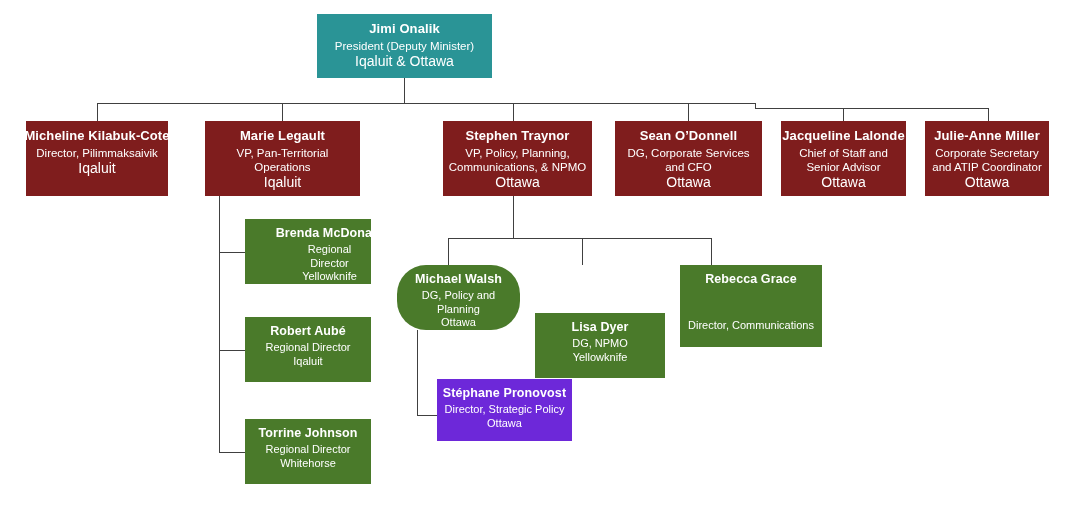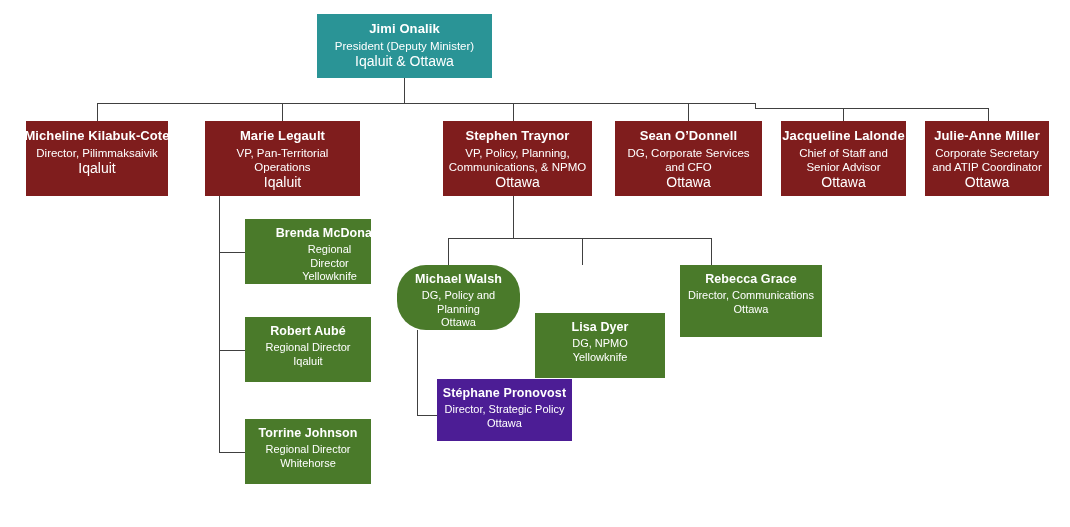--- a/index.html
+++ b/index.html
@@ -43,21 +43,21 @@
     margin-top: 2px;
     padding: 0 4px;
   }
   .node .ttl .ln { display: block; }
   .node .loc {
     font-size: 14px;
   }
   .node.teal  { background: #2a9496; }
   .node.org   { background: #7f1d1d; }
   .node.green { background: #4a7a2a; }
-  .node.gray  { background: #4c1d95; }
+  .node.gray  { background: #6d28d9; }
 
   .node.green .nm { font-size: 12.5px; }
   .node.green .ttl, .node.green .loc { font-size: 11px; }
   .node.gray  .nm { font-size: 12.5px; }
   .node.gray  .ttl, .node.gray  .loc { font-size: 11px; }
 
   .conn {
     position: absolute;
     background: #404040;
   }
@@ -175,21 +175,21 @@
     <div class="ttl">DG, Policy and Planning</div>
     <div class="loc">Ottawa</div>
   </div>
 
   <div class="node green" style="left:535px; top:265px; width:130px; height:65px;margin-top:48px;">
     <div class="nm">Lisa Dyer</div>
     <div class="ttl">DG, NPMO</div>
     <div class="loc">Yellowknife</div>
   </div>
 
-  <div class="node green" style="left:680px; top:265px; width:142px; height:72px;">
+  <div class="node green" style="left:680px; top:265px; width:142px; height:82px;gap:30px;">
     <div class="nm">Rebecca Grace</div>
     <div class="ttl">Director, Communications</div>
     <div class="loc">Ottawa</div>
   </div>
 
   <div class="node gray" style="left:437px; top:379px; width:135px; height:62px;">
     <div class="nm">Stéphane Pronovost</div>
     <div class="ttl">Director, Strategic Policy</div>
     <div class="loc">Ottawa</div>
   </div>

